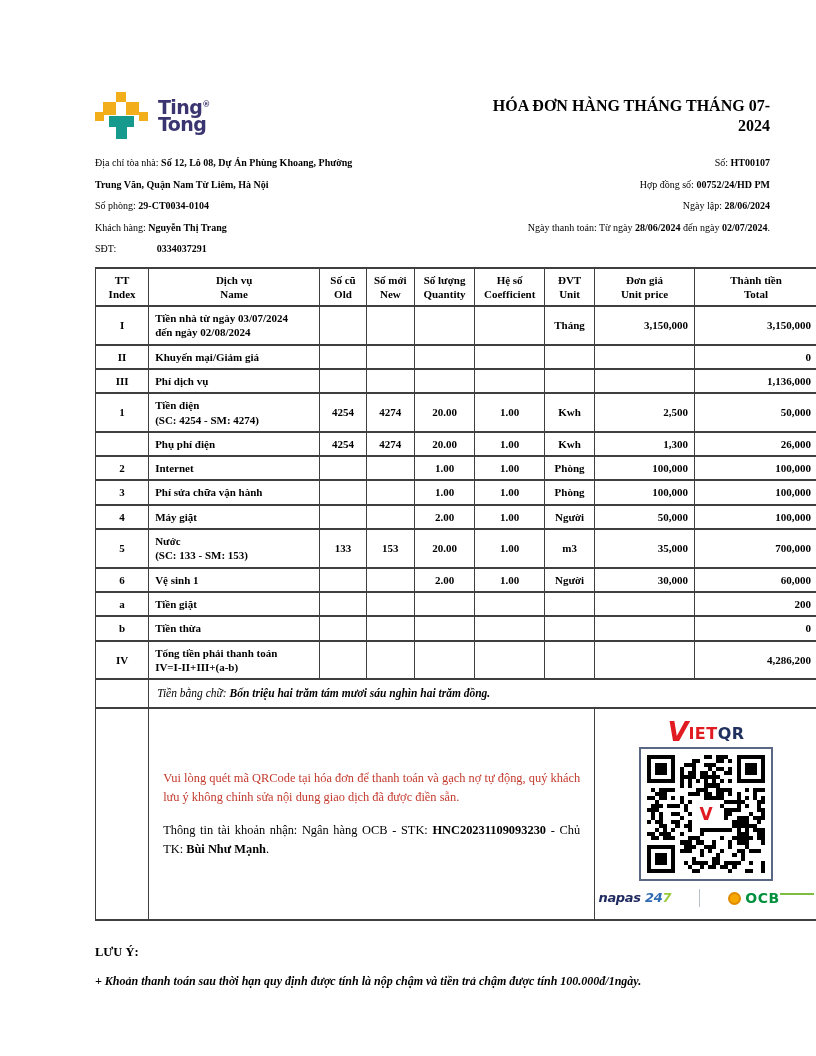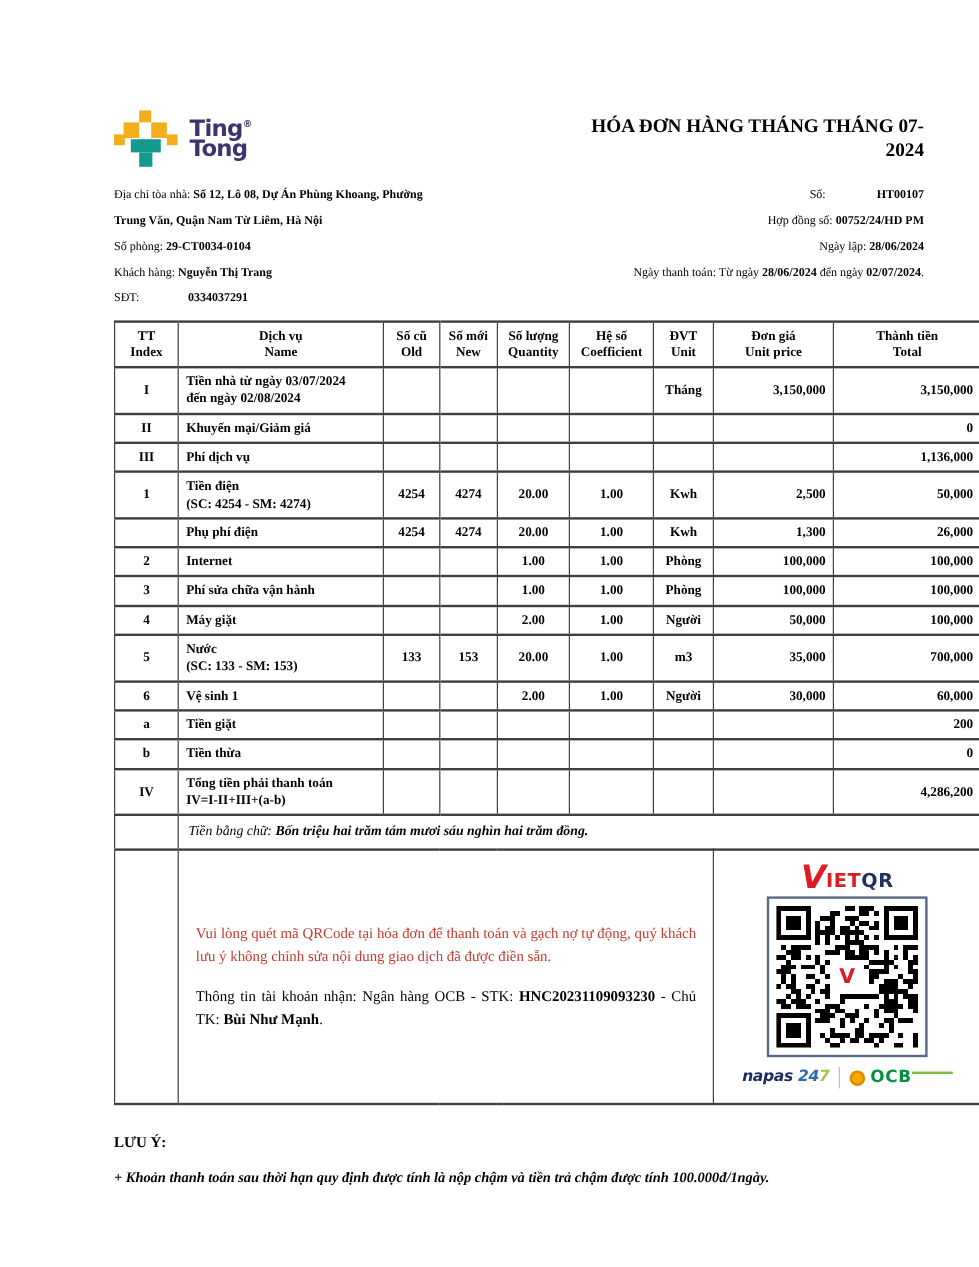--- a/index.html
+++ b/index.html
@@ -53,21 +53,21 @@
                display:flex;align-items:flex-end;justify-content:center;gap:0;}
   .vq-v{color:#e11b22;font-size:27px;font-weight:800;font-style:italic;line-height:0.8;}
   .vq-iet{color:#e11b22;font-size:16px;font-weight:800;letter-spacing:0.5px;}
   .vq-qr{color:#21315f;font-size:16px;font-weight:800;letter-spacing:0.5px;}
   .qr-box{width:130px;height:130px;margin:5px auto 0 auto;border:2px solid #5a6886;
           background:#fff;position:relative;display:flex;align-items:center;justify-content:center;}
   .qr-box svg{display:block;}
   .qr-center{position:absolute;left:50%;top:50%;transform:translate(-50%,-50%);
              width:26px;height:26px;background:#fff;display:flex;align-items:center;justify-content:center;}
   .qr-center b{color:#e11b22;font-family:"DejaVu Sans",sans-serif;font-size:17px;font-weight:800;}
-  .qr-logos{margin-top:8px;display:flex;align-items:center;justify-content:center;gap:8px;
+  .qr-logos{margin-top:8px;display:flex;align-items:center;justify-content:center;gap:28px;
             font-family:"DejaVu Sans","Liberation Sans",sans-serif;}
   .napas{font-style:italic;font-weight:bold;font-size:13px;color:#1f2a60;letter-spacing:-0.3px;}
   .napas .n24{color:#2f6bb3;}
   .napas .n7{color:#9aca3c;}
   .logo-divider{width:1px;height:18px;background:#b9c0cc;}
   .ocb{display:flex;align-items:center;gap:4px;}
   .ocb-dot{width:13px;height:13px;border-radius:50%;background:#f7a800;border:2px solid #e08a00;box-sizing:border-box;}
   .ocb-textwrap{display:flex;flex-direction:row;align-items:flex-start;line-height:1;}
   .ocb-text{color:#00903e;font-weight:800;font-size:14px;letter-spacing:0.5px;}
   .ocb-bar{width:34px;height:2px;background:#7dbd42;margin-top:2px;}
@@ -107,21 +107,21 @@
 
     <div class="info">
       <div class="info-col info-left">
         <div class="info-line"><span>Địa chỉ tòa nhà: </span><span style="font-weight: bold;">Số 12, Lô 08, Dự Án Phùng Khoang, Phường
 Trung Văn, Quận Nam Từ Liêm, Hà Nội</span></div>
         <div class="info-line"><span>Số phòng: </span><span style="font-weight: bold;">29-CT0034-0104</span></div>
         <div class="info-line"><span>Khách hàng: </span><span style="font-weight: bold;">Nguyễn Thị Trang</span></div>
         <div class="info-line"><span>SĐT: </span><span style="font-weight: bold; padding-left: 38px;">0334037291</span></div>
       </div>
       <div class="info-col info-right">
-        <div class="info-line"><span>Số: </span><span style="font-weight: bold; margin-left: 40px;">HT00107</span></div>
+        <div class="info-line"><span>Số: </span><span style="font-weight: bold;">HT00107</span></div>
         <div class="info-line"><span>Hợp đồng số: </span><span style="font-weight: bold;">00752/24/HD PM</span></div>
         <div class="info-line"><span>Ngày lập: </span><span style="font-weight: bold;">28/06/2024</span></div>
         <div class="info-line"><span>Ngày thanh toán: Từ ngày </span><span style="font-weight: bold;">28/06/2024</span><span> đến ngày </span><span style="font-weight: bold;">02/07/2024</span><span>.</span></div>
       </div>
     </div>
 
     <table>
       <colgroup>
         <col style="width:7.36%">
           <col style="width:23.67%">

